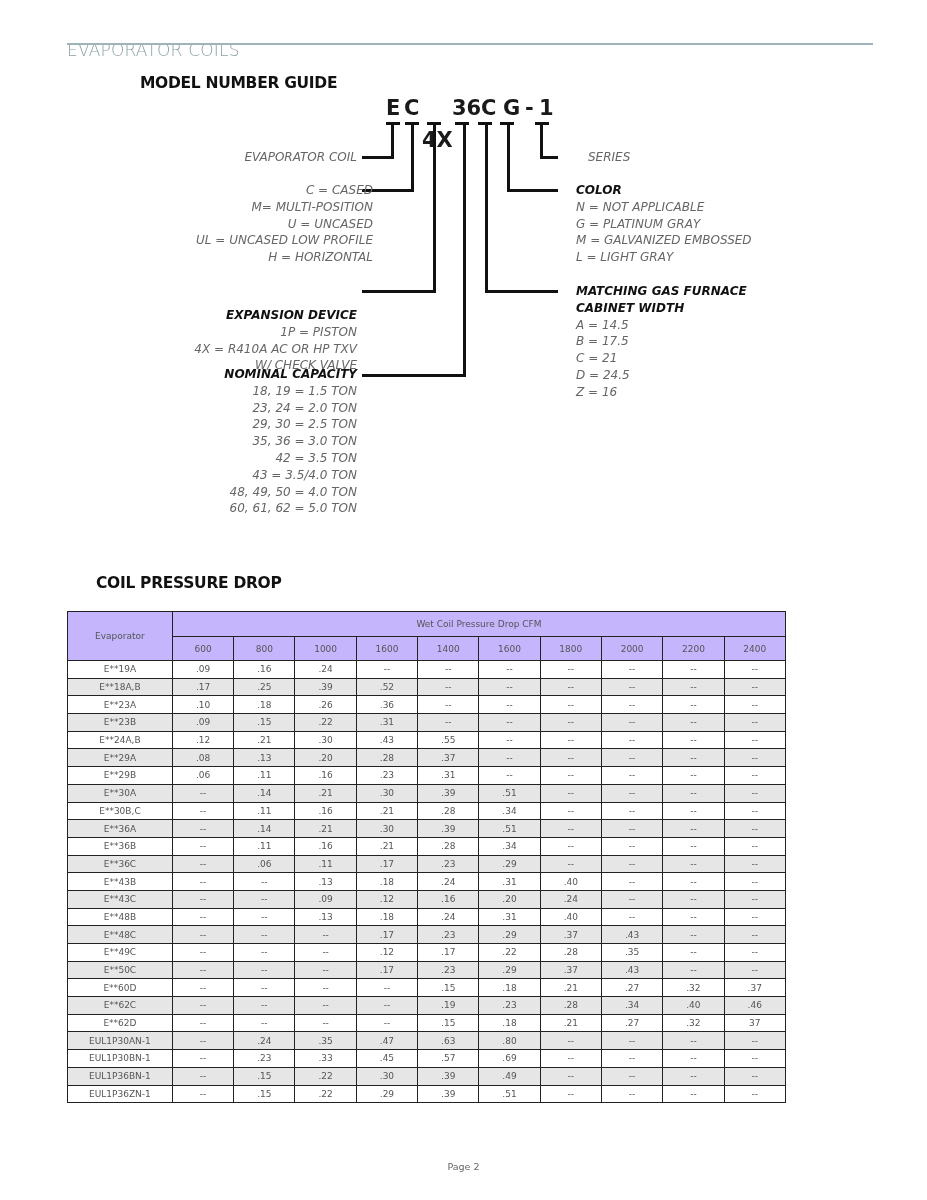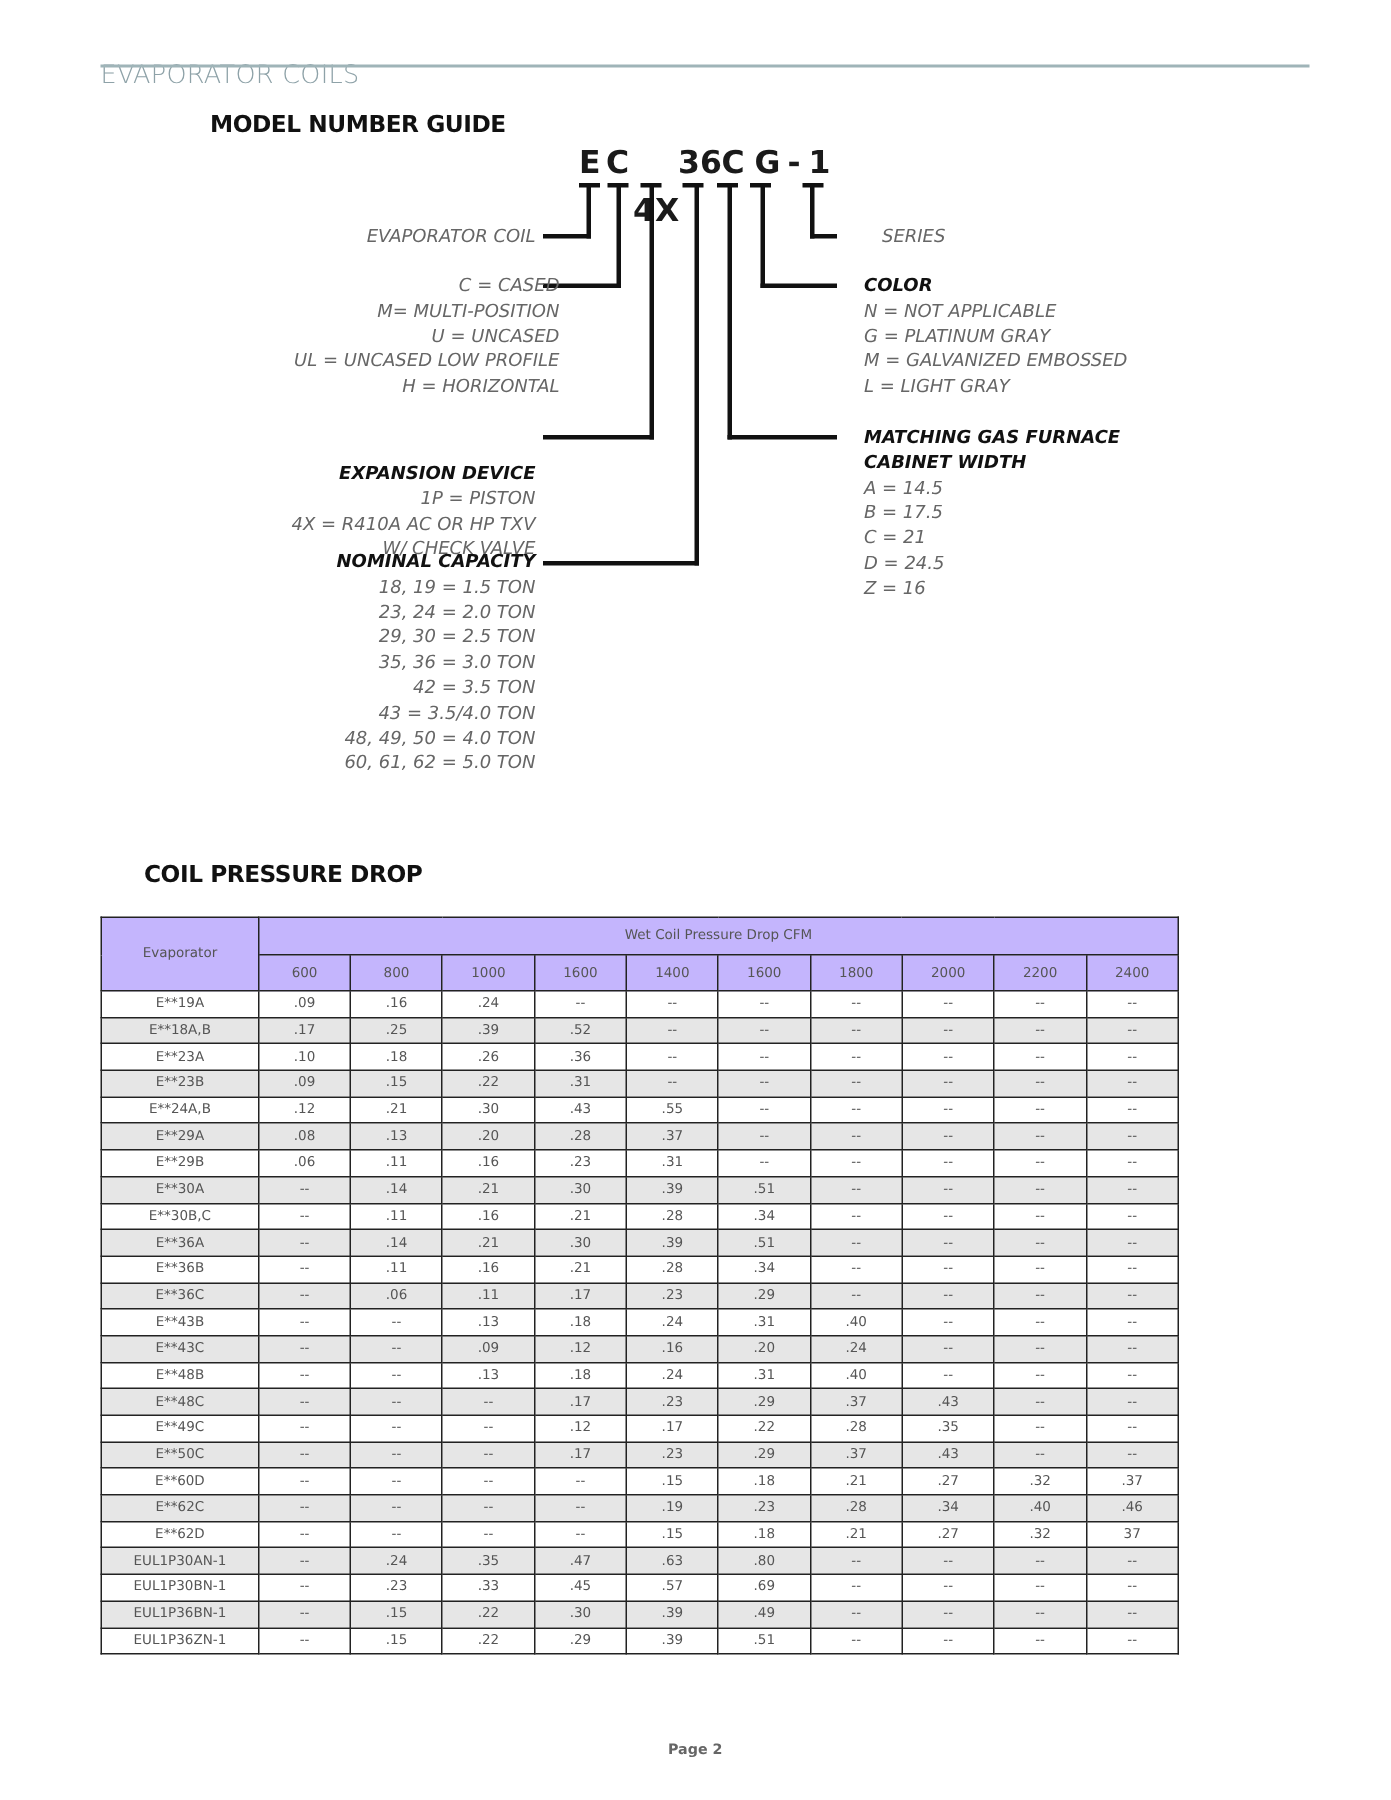--- a/index.html
+++ b/index.html
@@ -13,21 +13,21 @@
   .lbl b { color: #111; font-weight: bold; }
   .line { position: absolute; background: #111; }
   table.pd { position: absolute; left: 67px; top: 611px; width: 719px; border-collapse: collapse; font-size: 9px; color: #555; }
   table.pd td, table.pd th { border: 1.5px solid #222; text-align: center; font-weight: normal; padding: 0; }
   table.pd thead th { background: #c4b5fd; color: #555; }
   table.pd thead tr.r1 th.span { height: 24px; }
   table.pd thead tr.r2 th { height: 23px; margin-top: 44px; }
   table.pd tbody td { height: 16.7px; }
   table.pd tbody tr:nth-child(even) td { background: #e6e6e6; }
   table.pd tbody tr:nth-child(odd) td { background: #ffffff; }
-  .footer { position: absolute; left: 0; width: 927px; top: 1161px; text-align: center; font-size: 9.5px; color: #666; font-weight: bold; }
+  .footer { position: absolute; left: 0; width: 927px; top: 1161px; text-align: center; font-size: 9.5px; color: #666; }
 </style>
 </head>
 <body>
 
 <div class="header-title">EVAPORATOR COILS</div>
 <div class="header-rule"></div>
 
 <div class="section-title" style="top:74px;margin-left:44px;">MODEL NUMBER GUIDE</div>
 
 <div>

